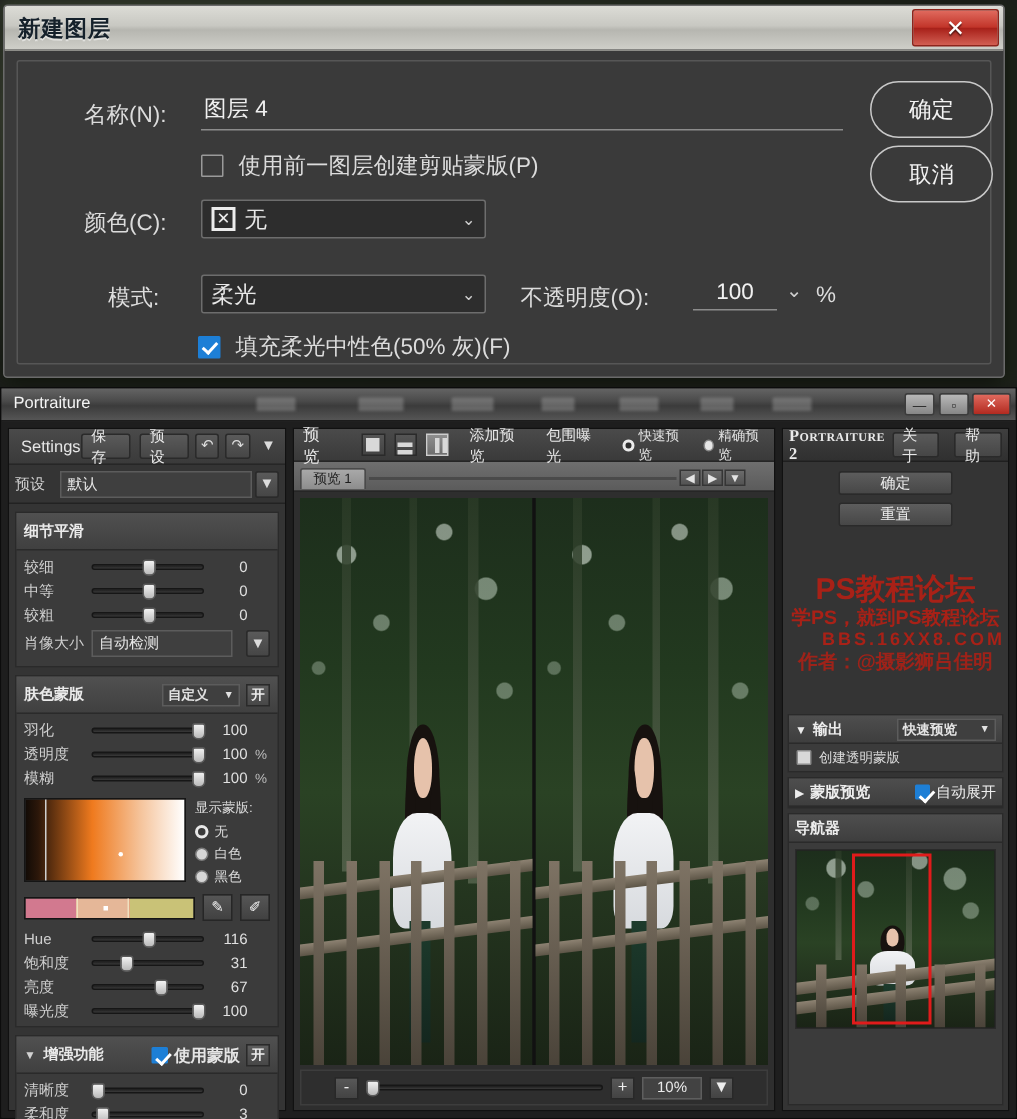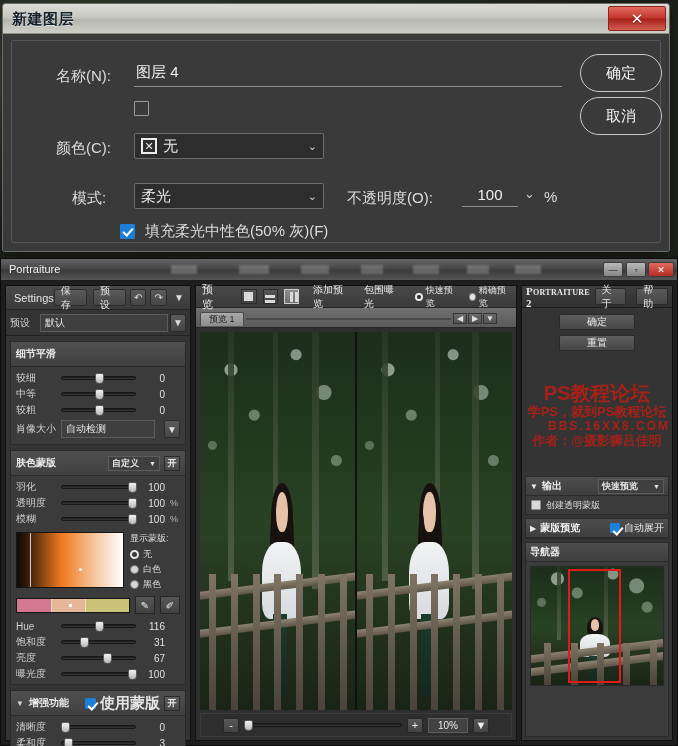--- a/index.html
+++ b/index.html
@@ -395,41 +395,42 @@
       <div class="t">新建图层</div>
       <div class="dlg-close">✕</div>
     </div>
     <div class="dlg-body">
 
       <div class="dlg-label" style="left:44px; top:26px;">名称(N):</div>
       <div class="dlg-name-input">图层 4</div>
 
       <div class="dlg-check-row" style="left:122px; top:60px;">
         <span class="chk"></span>
+        <span class="dlg-label" style="position:static;">使用前一图层创建剪贴蒙版(P)</span>
       </div>
 
       <div class="dlg-label" style="left:44px; top:98px;">颜色(C):</div>
       <div class="combo" style="left:122px; top:92px; width:190px;">
         <span class="xbox">✕</span>
         <span>无</span>
         <span class="caret">⌄</span>
       </div>
 
       <div class="dlg-label" style="left:60px; top:148px;">模式:</div>
       <div class="combo" style="left:122px; top:142px; width:190px;">
         <span>柔光</span>
         <span class="caret">⌄</span>
       </div>
 
       <div class="dlg-label" style="left:335px; top:148px;">不透明度(O):</div>
       <div class="opacity-val" style="left:450px; top:142px;">100</div>
       <div class="dlg-label" style="left:512px; top:145px; font-size:13px; color:#cfcfcf;">⌄</div>
       <div class="dlg-label" style="left:532px; top:147px;">%</div>
 
-      <div class="dlg-check-row" style="left:108px; top:181px;">
+      <div class="dlg-check-row" style="left:120px; top:181px;">
         <span class="chk on"></span>
         <span class="dlg-label" style="position:static;">填充柔光中性色(50% 灰)(F)</span>
       </div>
 
       <div class="pill" style="left:568px; top:13px;">确定</div>
       <div class="pill" style="left:568px; top:56px;">取消</div>
     </div>
   </div>
 
   <div class="pw">
@@ -608,21 +609,21 @@
             </div>
           </div>
         </div>
 
         <div class="group">
           <div class="group-head">
             <span class="tri">▼</span>
             <span>增强功能</span>
             <span class="right">
               <span class="chk on" style="width:11px;height:11px;"></span>
-              <span style="font-size:15px;color:#e4e4e4;">使用蒙版</span>
+              <span style="font-size:11px;color:#e4e4e4;">使用蒙版</span>
               <span class="on-btn">开</span>
             </span>
           </div>
           <div style="padding:3px 0 4px 0;">
             <div class="slider-row">
               <span class="nm">清晰度</span>
               <span class="track">
                   <i class="knob" style="left:4%"></i>
                 </span>
               <span class="val">0</span>

